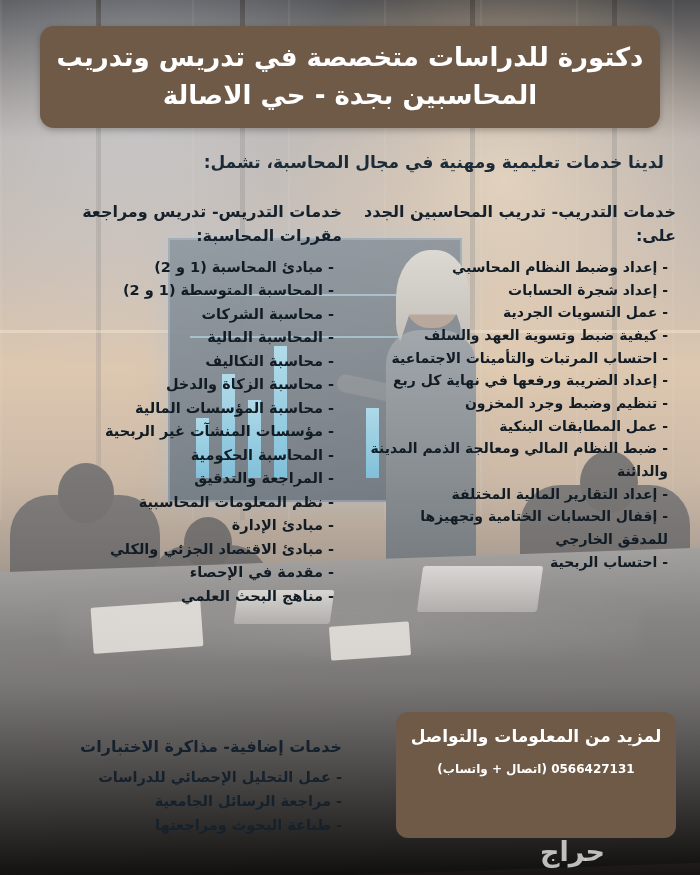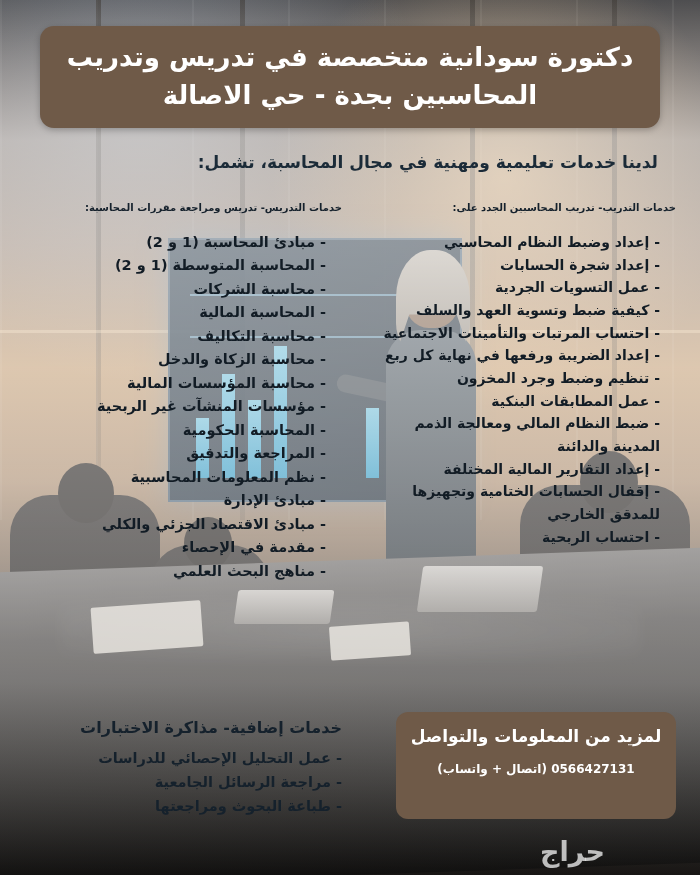--- a/index.html
+++ b/index.html
@@ -168,21 +168,21 @@
     color: #ffffff;
     font-size: 26px;
     line-height: 1.45;
     font-weight: bold;
     letter-spacing: 0;
   }
 
   
   .intro {
     position: absolute;
-    right: 42px;
+    right: 36px;
     top: 152px;
     width: 620px;
     text-align: right;
     color: #1b2b38;
     font-size: 17px;
     font-weight: bold;
   }
 
   
   .columns {
@@ -194,28 +194,28 @@
     flex-direction: row;
     justify-content: space-between;
     gap: 14px;
   }
   .col {
     width: 318px;
     text-align: right;
   }
   .col-head {
     color: #15212c;
-    font-size: 10px;
+    font-size: 16px;
     font-weight: bold;
     line-height: 1.5;
     margin-bottom: 8px;
   }
   ul.items {
     list-style: none;
-    margin: 16px;
+    margin: 8px;
     padding: 0;
   }
   ul.items li {
     color: #121c25;
     font-size: 14.5px;
     line-height: 1.62;
     font-weight: bold;
     white-space: normal;
   }
   .col-left ul.items li { font-size: 14px; }
@@ -248,20 +248,21 @@
   .band-contact .band-phone {
     font-size: 12px;
     font-weight: bold;
     direction: rtl;
   }
   .extra {
     width: 318px;
     text-align: right;
     color: #15212c;
     padding-top: 6px;
+    margin-top: 19px;
   }
   .extra .extra-title {
     font-size: 16px;
     font-weight: bold;
     margin-bottom: 10px;
   }
   .extra ul {
     list-style: none;
     margin: 0;
     padding: 0;
@@ -328,21 +329,21 @@
     <div class="desk-shine"></div>
     <div class="laptop" style="left:420px;top:566px;width:120px;height:46px;"></div>
     <div class="laptop" style="left:236px;top:590px;width:96px;height:34px;"></div>
     <div class="paper" style="left:92px;top:604px;width:110px;height:46px;"></div>
     <div class="paper" style="left:330px;top:624px;width:80px;height:34px;"></div>
 
     <div class="veil"></div>
   </div>
 
   <div class="title-band">
-    <h1>دكتورة سودانية متخصصة في تدريس وتدريب المحاسبين بجدة - حي الاصالة</h1>
+    <h1>دكتورة للدراسات متخصصة في تدريس وتدريب المحاسبين بجدة - حي الاصالة</h1>
   </div>
 
   <div class="intro">لدينا خدمات تعليمية ومهنية في مجال المحاسبة، تشمل:</div>
 
   <div class="columns">
 
     <div class="col col-left">
       <div class="col-head">خدمات التدريب- تدريب المحاسبين الجدد على:</div>
       <ul class="items">
         <li>- إعداد وضبط النظام المحاسبي</li>

